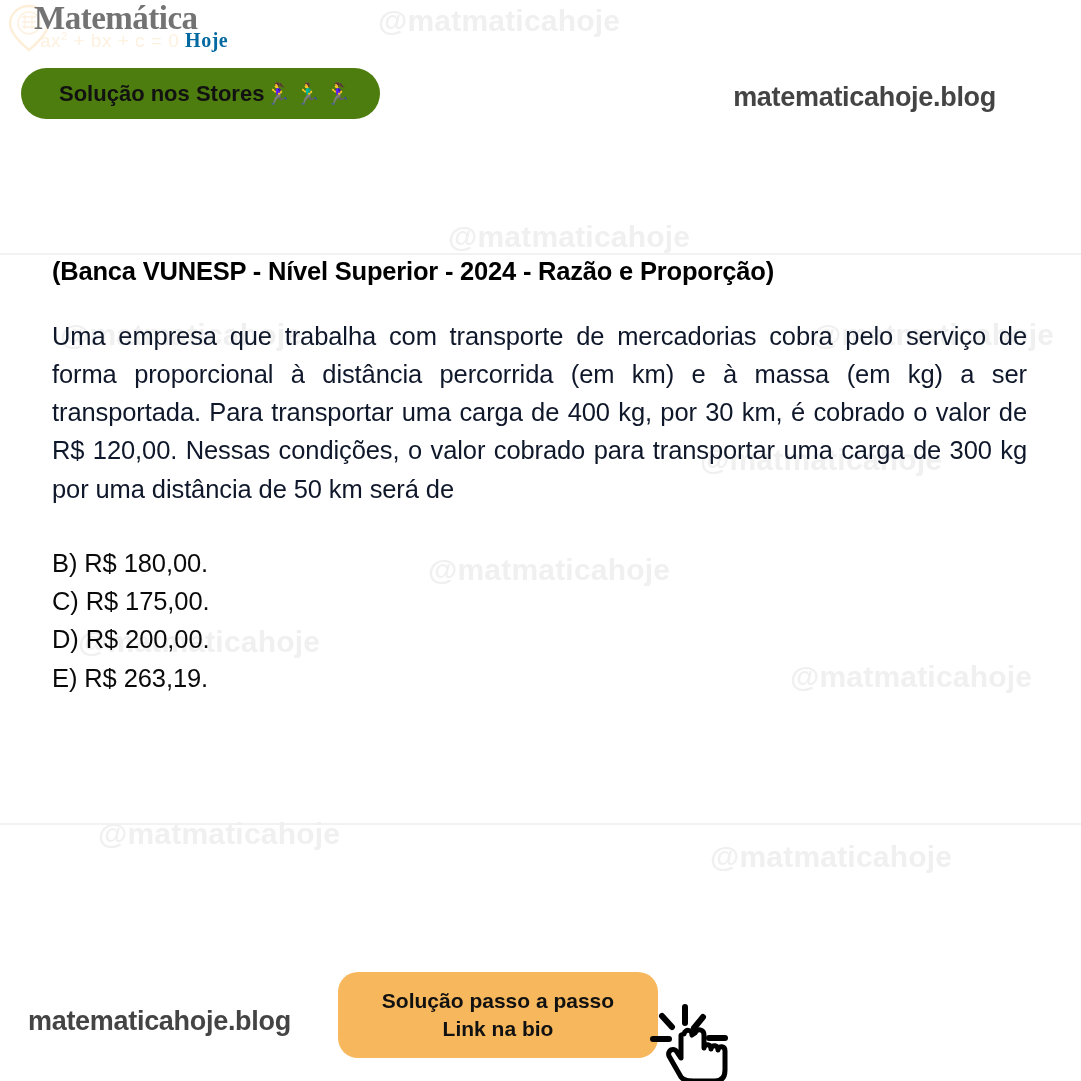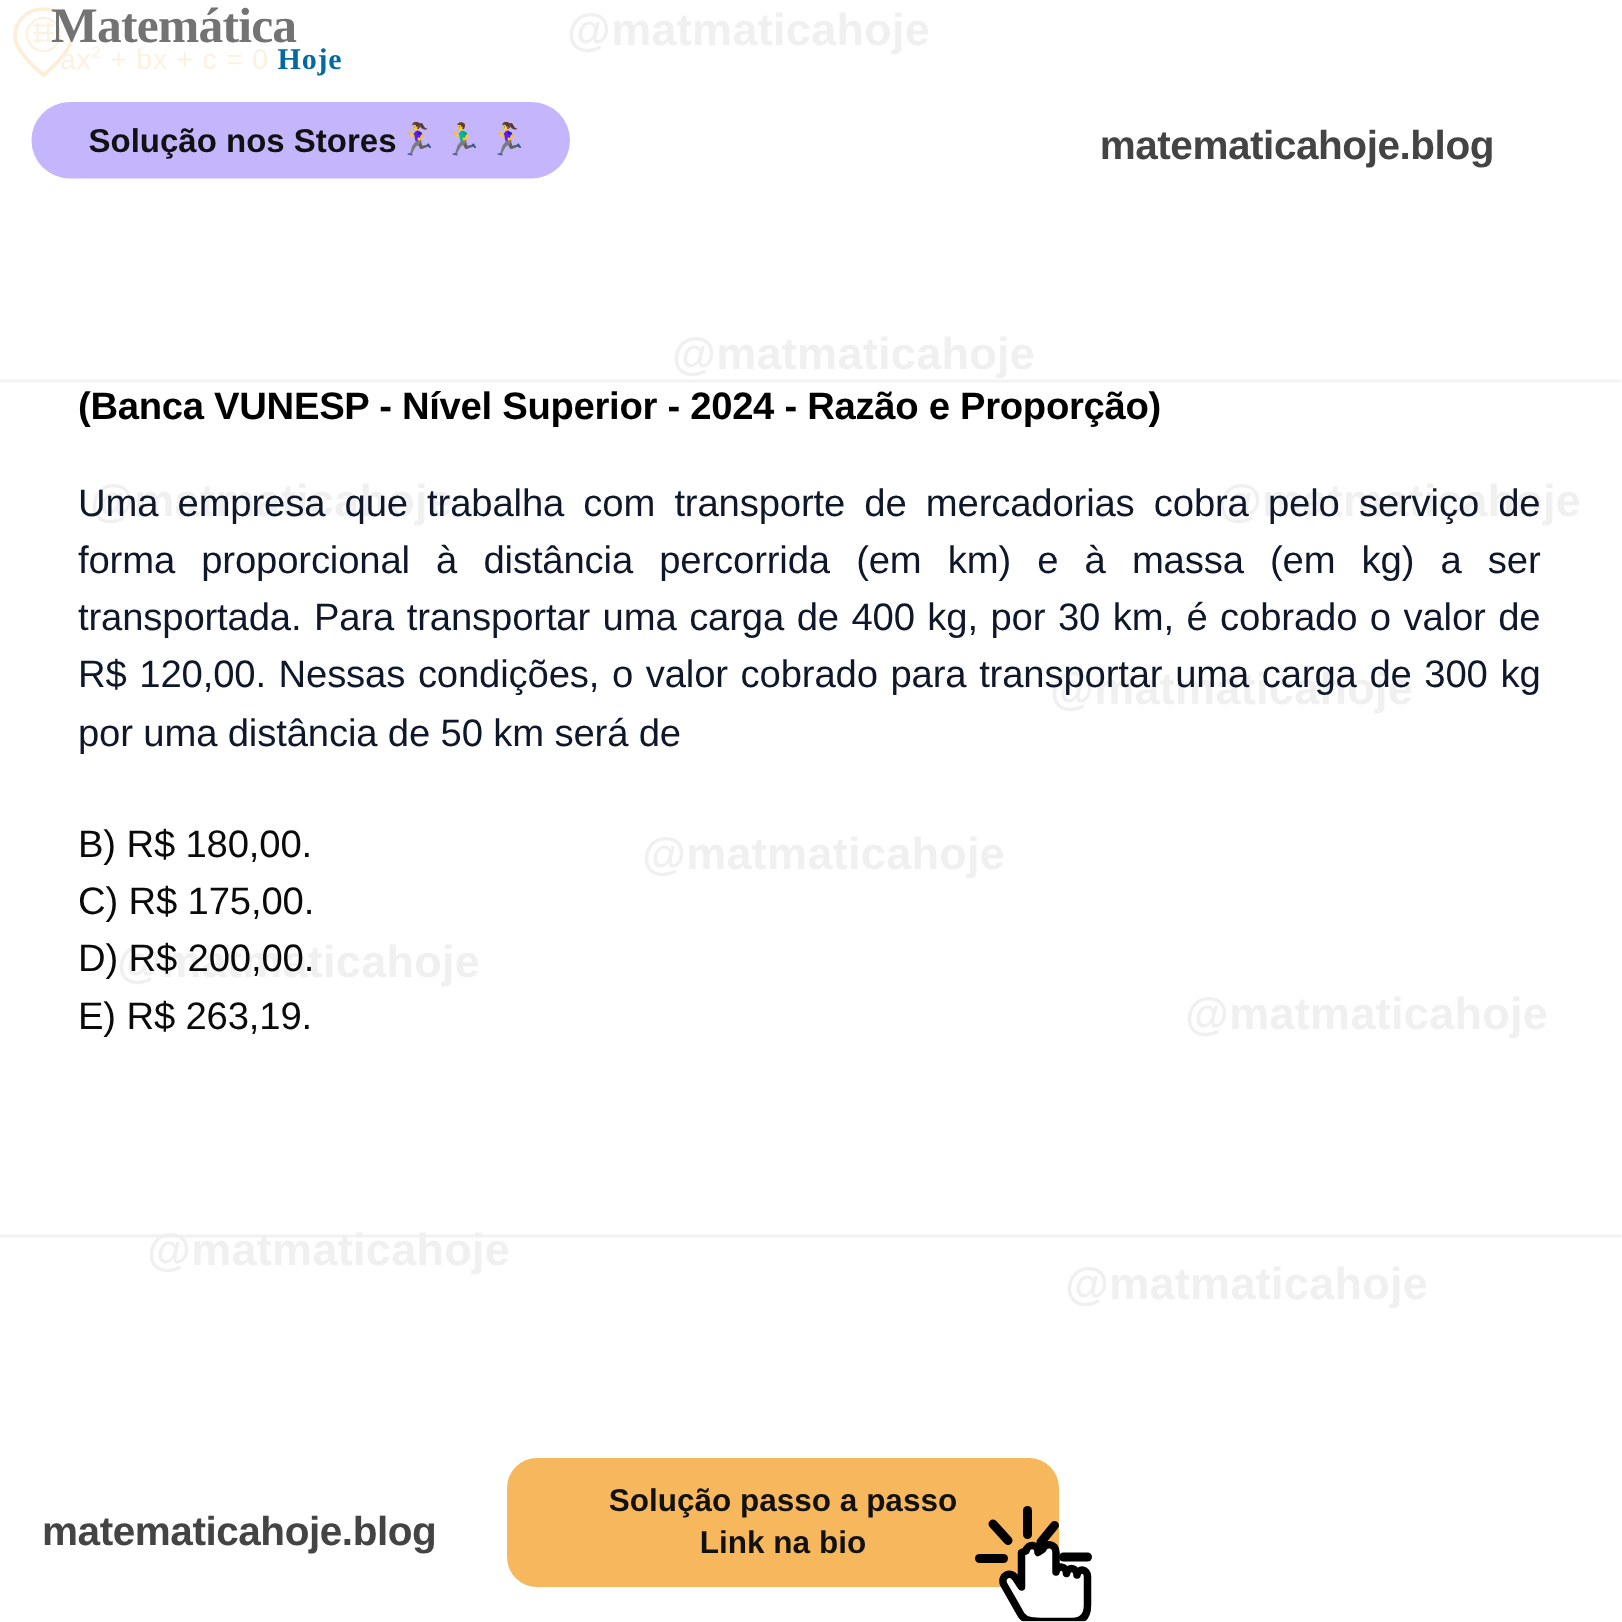--- a/index.html
+++ b/index.html
@@ -82,21 +82,21 @@
   .logo-sub sup { font-size: 11px; }
 
   
   .pill-top {
     position: absolute;
     left: 21px;
     top: 68px;
     height: 51px;
     padding: 0 24px 0 38px;
     border-radius: 26px;
-    background: #c4b5fd;
+    background: #4d7c0f;
     display: flex;
     align-items: center;
     z-index: 4;
     box-sizing: border-box;
   }
   .pill-top .pill-label {
     font-family: "Liberation Sans", sans-serif;
     font-weight: bold;
     font-size: 22px;
     color: #111111;
@@ -185,21 +185,21 @@
     font-size: 27px;
     color: #444444;
     letter-spacing: -0.3px;
     white-space: nowrap;
     z-index: 4;
   }
   .pill-bottom {
     position: absolute;
     left: 338px;
     top: 972px;
-    width: 368px;
+    width: 320px;
     height: 86px;
     border-radius: 20px;
     background: #f7b75c;
     display: flex;
     flex-direction: column;
     align-items: center;
     justify-content: center;
     z-index: 4;
     box-sizing: border-box;
   }

